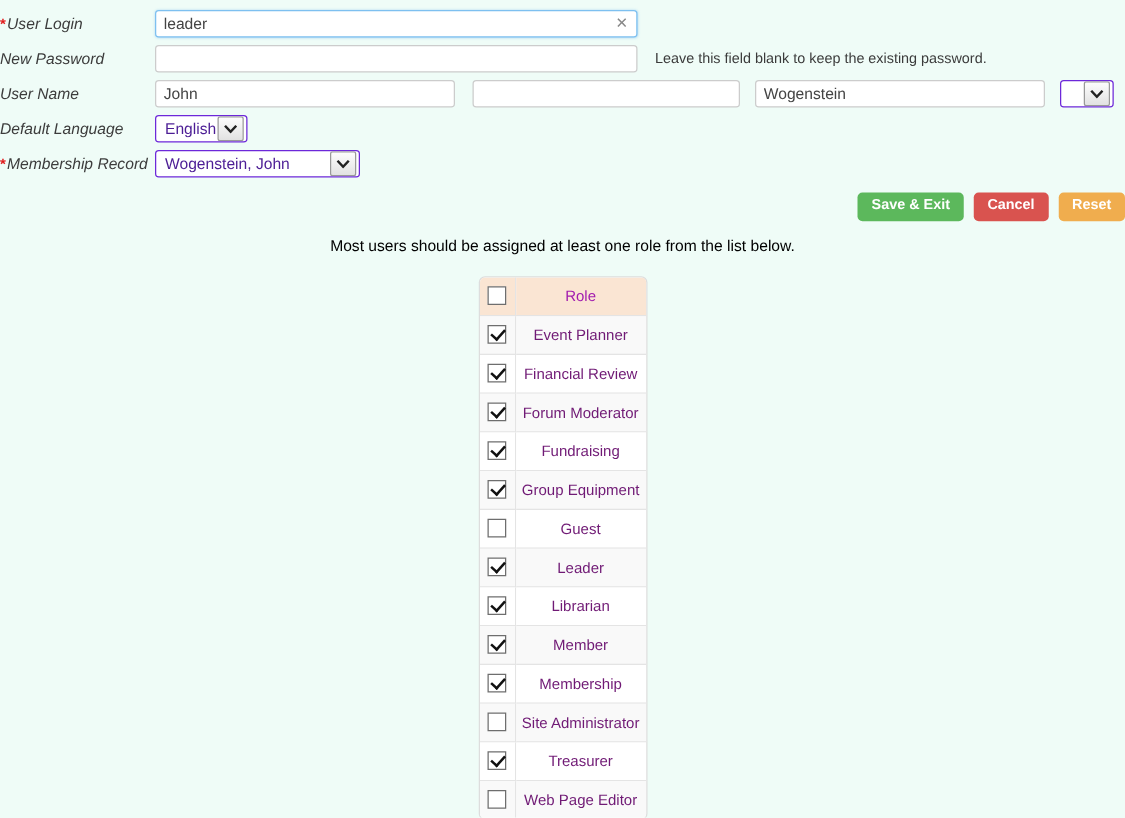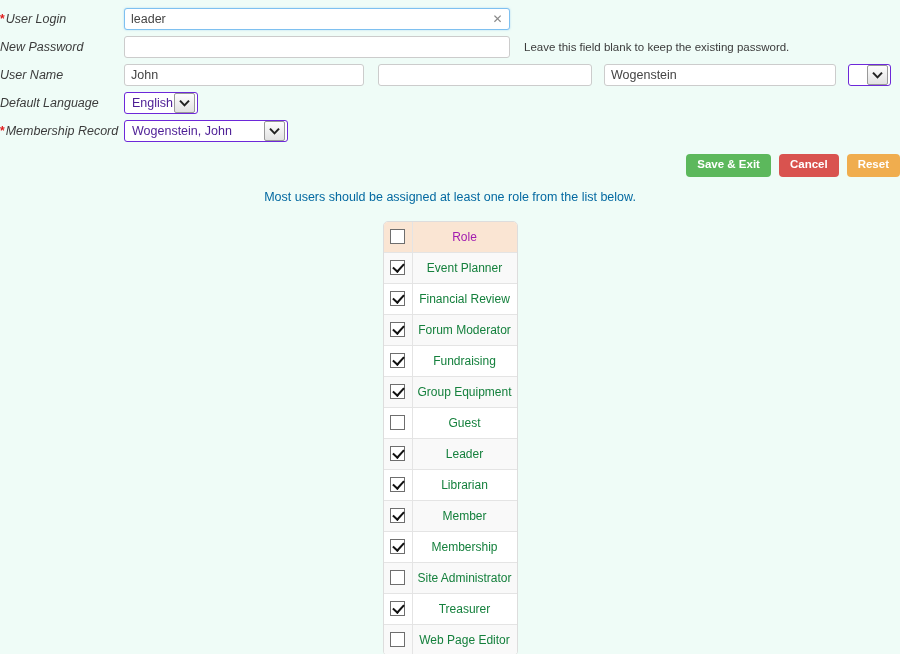--- a/index.html
+++ b/index.html
@@ -165,21 +165,21 @@
   }
   .btn-save   { background: #5cb85c; }
   .btn-cancel { background: #d9534f; }
   .btn-reset  { background: #f0ad4e; }
 
   
   .note {
     text-align: center;
     margin-top: 13px;
     font-size: 12.5px;
-    color: #0369a1;
+    color: #000000;
   }
 
   
   .table-wrap {
     margin-top: 17px;
     display: flex;
     justify-content: center;
   }
   table.roles {
     border-collapse: separate;
@@ -210,21 +210,21 @@
     background: #fae5d3;
     color: #a21caf;
     font-weight: normal;
     text-align: center;
     font-size: 12px;
   }
   table.roles th.th-check { background: #fae5d3; }
 
   table.roles td.td-role {
     text-align: center;
-    color: #15803d;
+    color: #701a75;
     font-size: 12px;
     white-space: nowrap;
     padding: 0 4px;
   }
   tr.odd td { background: #f9f9f9; }
   tr.even td { background: #ffffff; }
 
   
   .cbx {
     display: inline-block;

